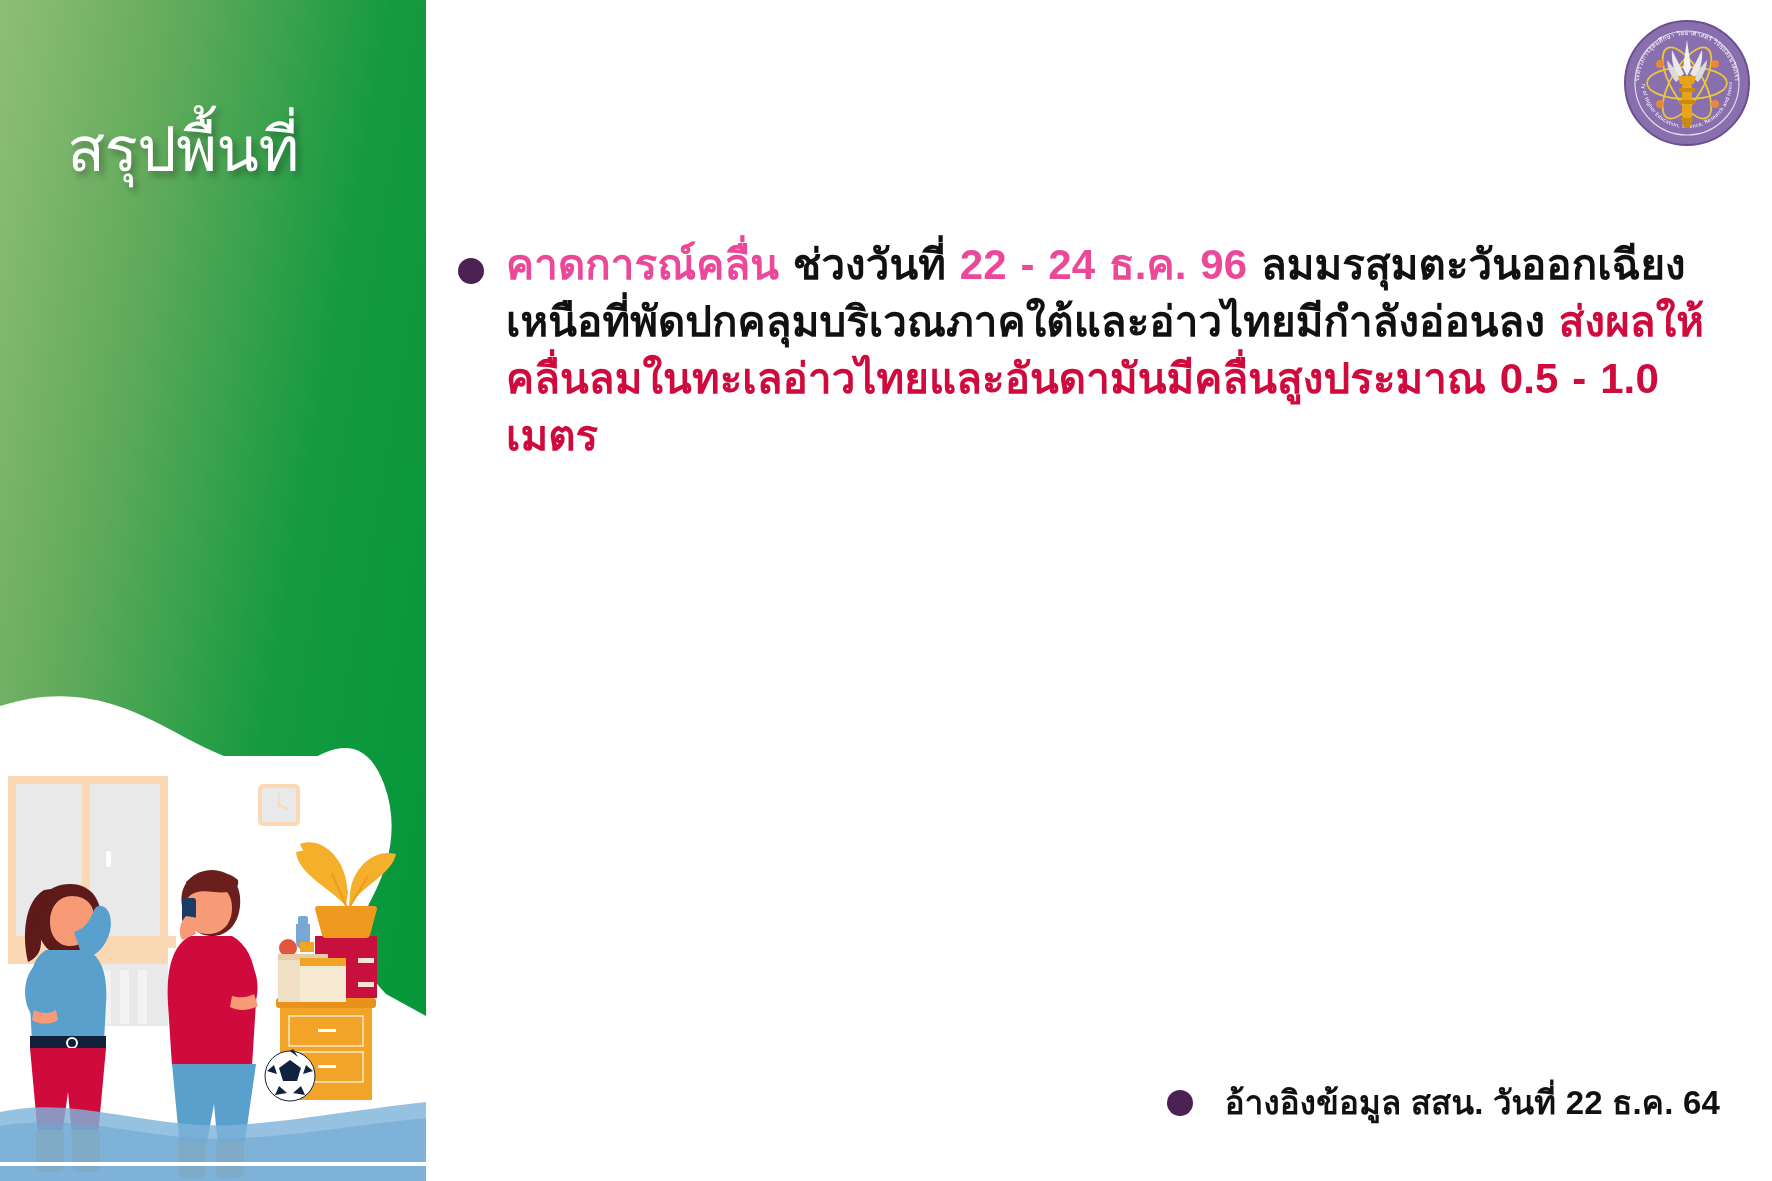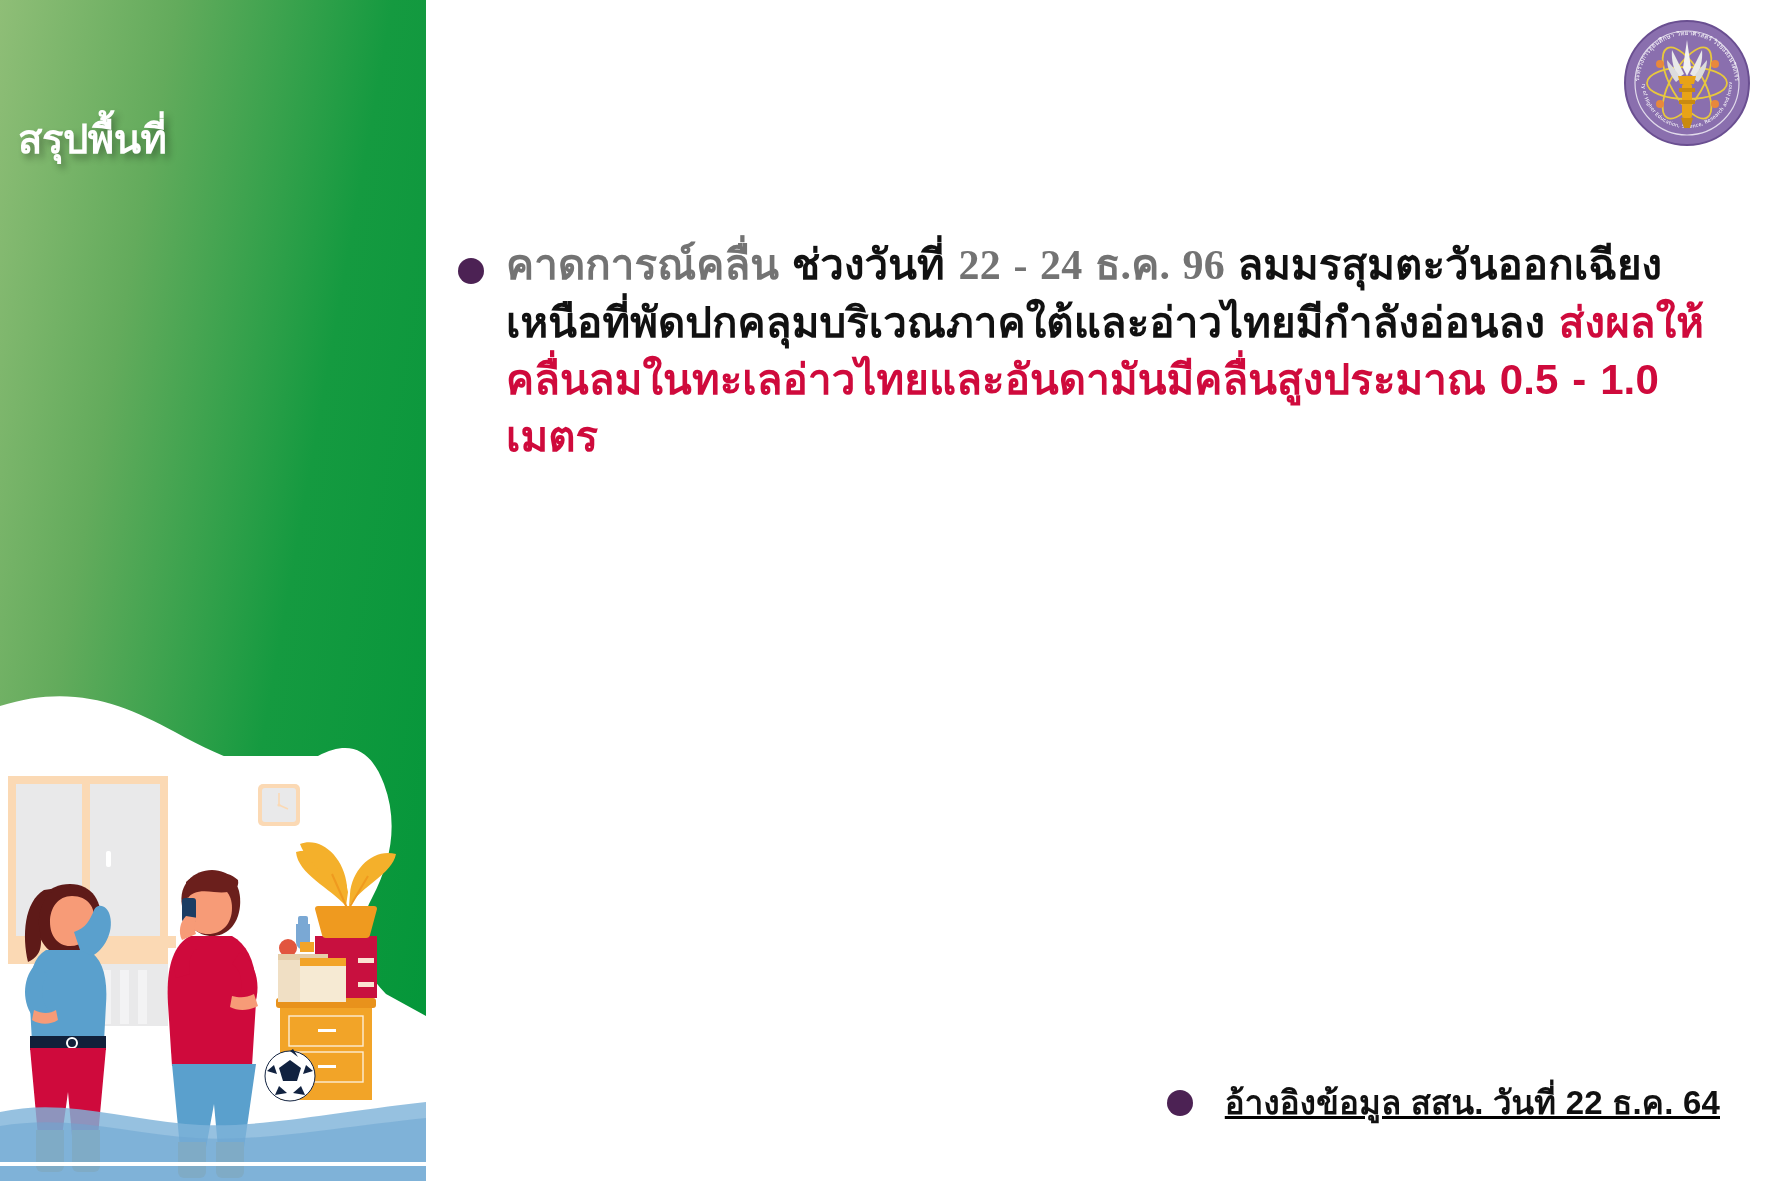--- a/index.html
+++ b/index.html
@@ -16,25 +16,25 @@
     position:absolute; left:0; top:0;
     width:426px; height:1181px;
     background:linear-gradient(100deg,#8fbe77 0%,#63ab5c 28%,#159a40 62%,#029639 100%);
     overflow:hidden;
   }
 
   #panel-title{
     position:absolute;
     right:78px; top:120px;
     width:330px;
-    text-align:left;
+    text-align:center;
     color:#ffffff;
-    font-size:40px;
+    font-size:62px;
     line-height:0.98;
-    font-weight:700;
+    font-weight:400;
     letter-spacing:-0.5px;
     text-shadow:4px 5px 7px rgba(0,0,0,.30);
   }
   #panel-title .tl{ display:block; white-space:nowrap; }
 
   
   #illustration{
     position:absolute; left:0; bottom:0;
     width:426px; height:575px;
   }
@@ -52,29 +52,29 @@
     background:#4c2254;
   }
   #body-text{
     font-size:42px;
     line-height:1.36;
     color:#111111;
     font-weight:700;
     letter-spacing:0.1px;
     word-spacing:2px;
   }
-  .hl-orange{ color:#737373;font-family:Liberation Serif, serif; }
+  .hl-orange{ color:#ec4899; }
   .hl-red{ color:#cf0a3c; }
   .hl-dark{ color:#111111;margin-top:41px; }
 
   
   #footer{
     position:absolute;
     right:52px; bottom:52px;
-    display:flex; align-items:center; gap:32px;text-decoration:underline;
+    display:flex; align-items:center; gap:32px;
   }
   #footer-bullet{
     width:26px; height:26px; border-radius:50%;
     background:#4c2254; flex:none;
   }
   #footer-text{
     font-size:33px; font-weight:700; color:#111111;
     letter-spacing:0.2px; white-space:nowrap;
   }
 

